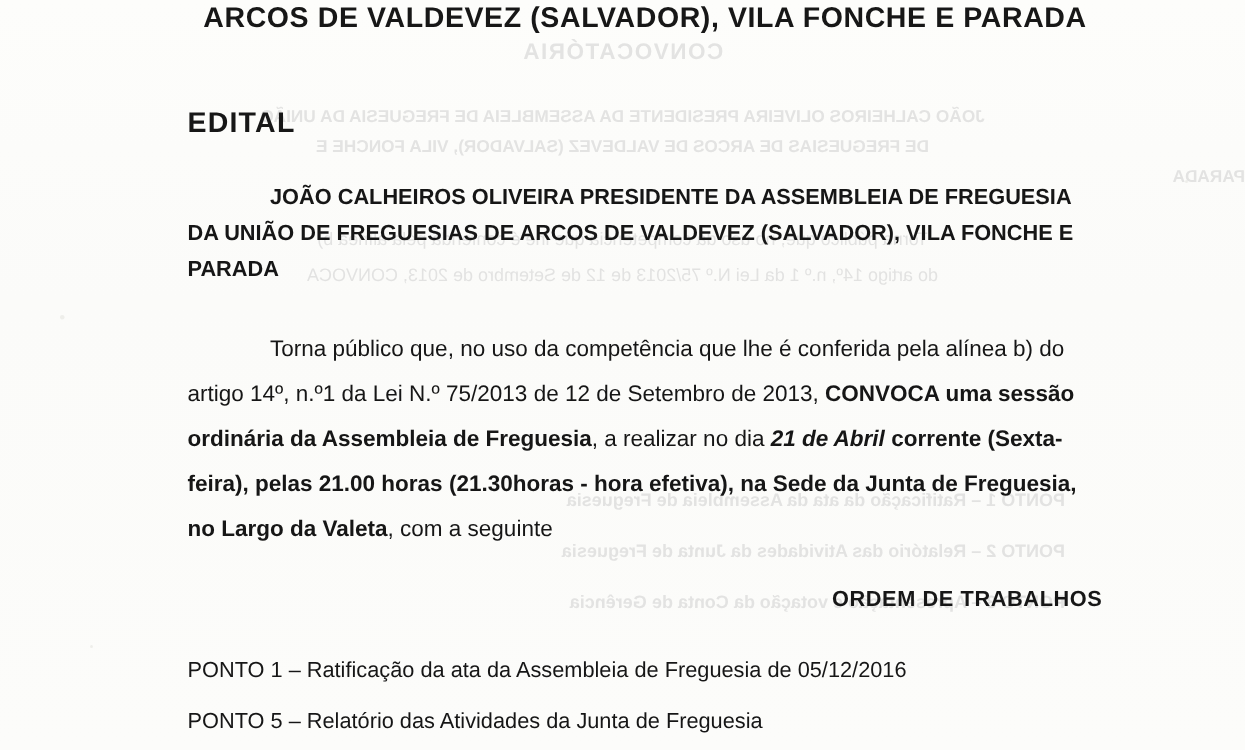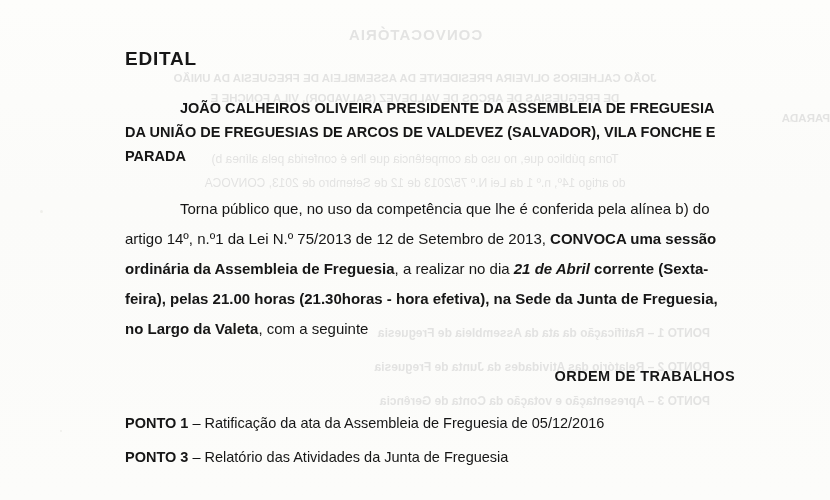--- a/index.html
+++ b/index.html
@@ -101,21 +101,21 @@
     margin: 22px 0 0 0;
     padding: 0;
     list-style: none;
   }
   .points li {
     font-size: 14.5px;
     line-height: 34px;
     color: #161616;
     white-space: nowrap;
   }
-  .points li b { font-weight: bold; }
+  .points li b { font-weight: normal; }
 
   
   .speckle {
     position: absolute;
     background: #e8e8e4;
     border-radius: 50%;
     opacity: .7;
   }
 </style>
 </head>
@@ -132,37 +132,38 @@
   <div class="bleed" style="top:326px; font-size:12px; font-weight:bold; text-align:left; padding-left:120px;">PONTO 1 – Ratificação da ata da Assembleia de Freguesia</div>
   <div class="bleed" style="top:360px; font-size:12px; font-weight:bold; text-align:left; padding-left:120px;">PONTO 2 – Relatório das Atividades da Junta de Freguesia</div>
   <div class="bleed" style="top:394px; font-size:12px; font-weight:bold; text-align:left; padding-left:120px;">PONTO 3 – Apresentação e votação da Conta de Gerência</div>
 
   <div class="speckle" style="left:40px; top:210px; width:3px; height:3px;"></div>
   <div class="speckle" style="left:790px; top:120px; width:2px; height:2px;"></div>
   <div class="speckle" style="left:60px; top:430px; width:2px; height:2px;"></div>
 
   <div class="content">
 
+    <div class="doc-header">ARCOS DE VALDEVEZ (SALVADOR), VILA FONCHE E PARADA</div>
 
     <div class="edital">EDITAL</div>
 
     <p class="preamble">JOÃO CALHEIROS OLIVEIRA PRESIDENTE DA ASSEMBLEIA DE FREGUESIA DA UNIÃO DE FREGUESIAS DE ARCOS DE VALDEVEZ (SALVADOR), VILA FONCHE E PARADA</p>
 
     <p class="body-par">
       <span>Torna público que, no uso da competência que lhe é conferida pela alínea b) do artigo 14º, n.º1 da Lei N.º 75/2013 de 12 de Setembro de 2013, </span><b>CONVOCA uma sessão ordinária da Assembleia de Freguesia</b><span>, a realizar no dia </span><i>21 de Abril</i><b> corrente (Sexta-feira), pelas 21.00 horas (21.30horas - hora efetiva), na Sede da Junta de Freguesia, no Largo da Valeta</b><span>, com a seguinte</span>
     </p>
 
     <div class="ordem">ORDEM DE TRABALHOS</div>
 
     <ul class="points">
       <li>
         <b>PONTO 1</b><span> – </span><span>Ratificação da ata da Assembleia de Freguesia de 05/12/2016</span>
       </li>
       <li>
-        <b>PONTO 3</b><span> – </span><span>Relatório das Atividades da Junta de Freguesia</span>
+        <b>PONTO 5</b><span> – </span><span>Relatório das Atividades da Junta de Freguesia</span>
       </li>
       <li>
         
       </li>
 
     </ul>
 
   </div>
 </div>
 

